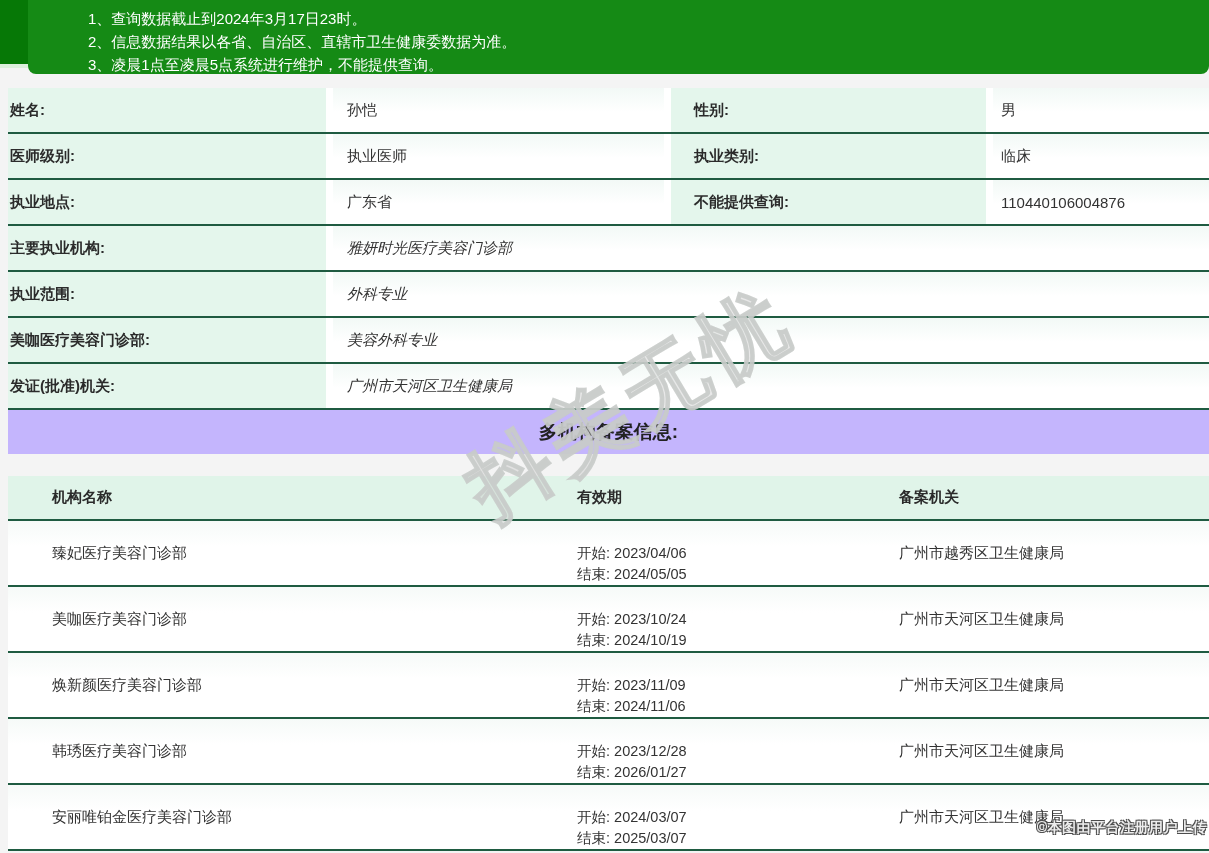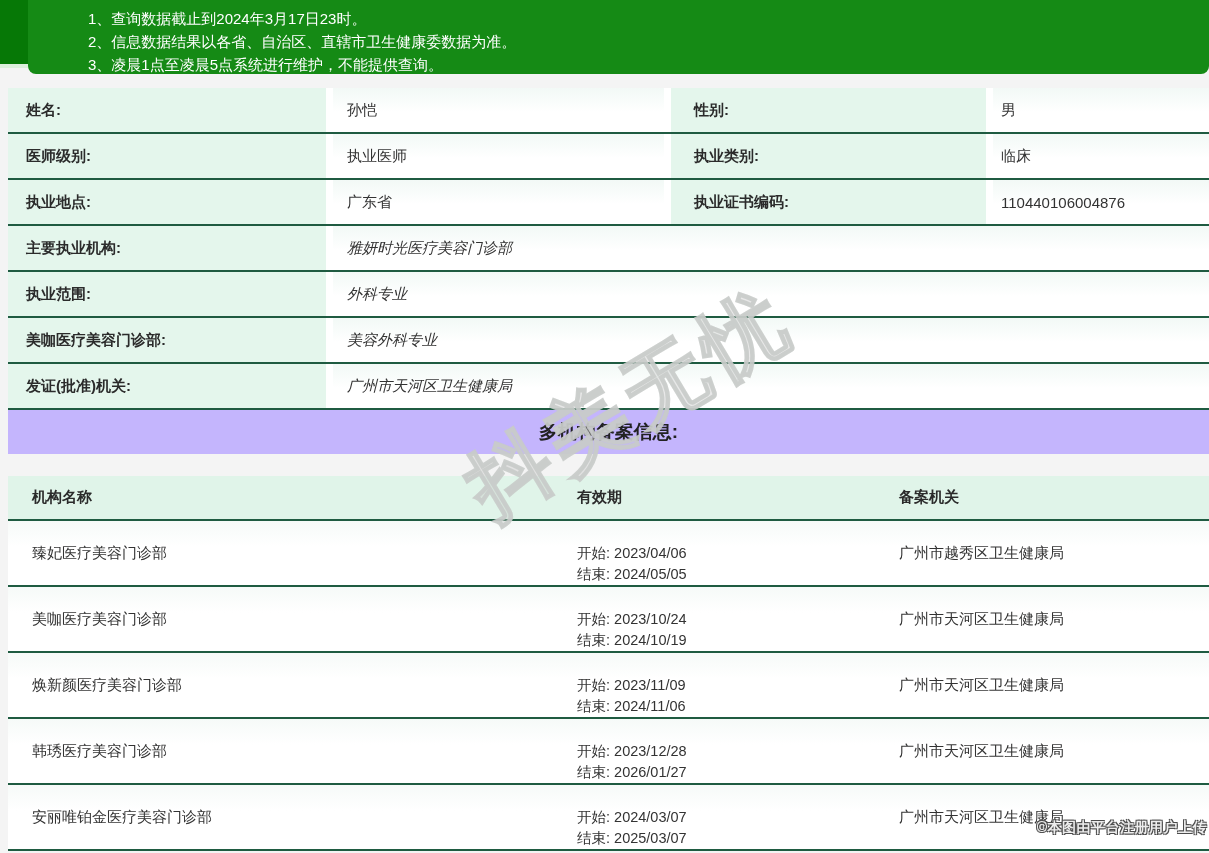--- a/index.html
+++ b/index.html
@@ -18,40 +18,40 @@
     padding:7px 0 0 60px;box-sizing:border-box;
   }
   .notice-underline{height:4px;background:#dcefdb;}
   
   .profile{margin:20px 0 0 8px;width:1201px;background:#fff;}
   .p-row{display:flex;height:44px;border-bottom:2px solid #1f5b41;background:#fff;}
   .cell{display:flex;align-items:center;box-sizing:border-box;font-size:15px;}
   .lbl{background:#e4f6ec;font-weight:bold;color:#2b2b2b;}
   .val{background:linear-gradient(180deg,#f2f9f6 0%,#ffffff 55%);color:#333;}
   .gap{width:7px;background:#fff;}
-  .w-l1{width:318px;padding-left:18px;}
+  .w-l1{width:318px;padding-left:2px;}
   .w-v1{width:331px;padding-left:14px;}
   .w-l2{width:315px;padding-left:23px;}
   .w-v2{flex:1;padding-left:8px;}
   .w-vwide{flex:1;padding-left:14px;font-style:italic;}
   
   .section-title{
     margin-left:8px;width:1201px;height:44px;background:#c4b5fd;
     display:flex;align-items:center;justify-content:center;
     font-size:19px;font-weight:bold;color:#222;
   }
   .section-gap{height:22px;}
   
   .org-table{margin-left:8px;width:1201px;}
   .o-head{display:flex;height:43px;background:#e0f4e9;border-bottom:2px solid #1f5b41;
           font-weight:bold;font-size:15px;color:#2b2b2b;}
   .o-row{display:flex;height:64px;background:linear-gradient(180deg,#f6faf8 0%,#ffffff 40%);
          border-bottom:2px solid #1f5b41;font-size:15px;}
   .oc{display:flex;align-items:center;box-sizing:border-box;}
-  .oc-name{width:562px;padding-left:24px;}
+  .oc-name{width:562px;padding-left:44px;}
   .oc-valid{width:325px;padding-left:7px;}
   .oc-agency{flex:1;padding-left:4px;}
   .valid-lines{display:flex;flex-direction:column;justify-content:center;line-height:21px;font-size:14.5px;margin-top:21px;}
   
   .wm-center{
     position:absolute;left:448px;top:450px;z-index:5;pointer-events:none;
     transform:rotate(-31deg);transform-origin:0 0;
     font-size:82px;font-weight:bold;letter-spacing:8px;white-space:nowrap;
     color:rgba(255,255,255,0.12);
     -webkit-text-stroke:2px rgba(200,203,201,0.9);
@@ -95,21 +95,21 @@
     <div class="cell lbl w-l2">执业类别:</div>
       <div class="gap"></div>
     <div class="cell val w-v2">临床</div>
   </div>
 
   <div class="p-row">
     <div class="cell lbl w-l1">执业地点:</div>
       <div class="gap"></div>
     <div class="cell val w-v1">广东省</div>
       <div class="gap"></div>
-    <div class="cell lbl w-l2">执业证书编码:</div>
+    <div class="cell lbl w-l2">不能提供查询:</div>
       <div class="gap"></div>
     <div class="cell val w-v2">110440106004876</div>
   </div>
 
   <div class="p-row">
     <div class="cell lbl w-l1">主要执业机构:</div>
       <div class="gap"></div>
     <div class="cell val w-vwide">雅妍时光医疗美容门诊部</div>
   </div>
 

